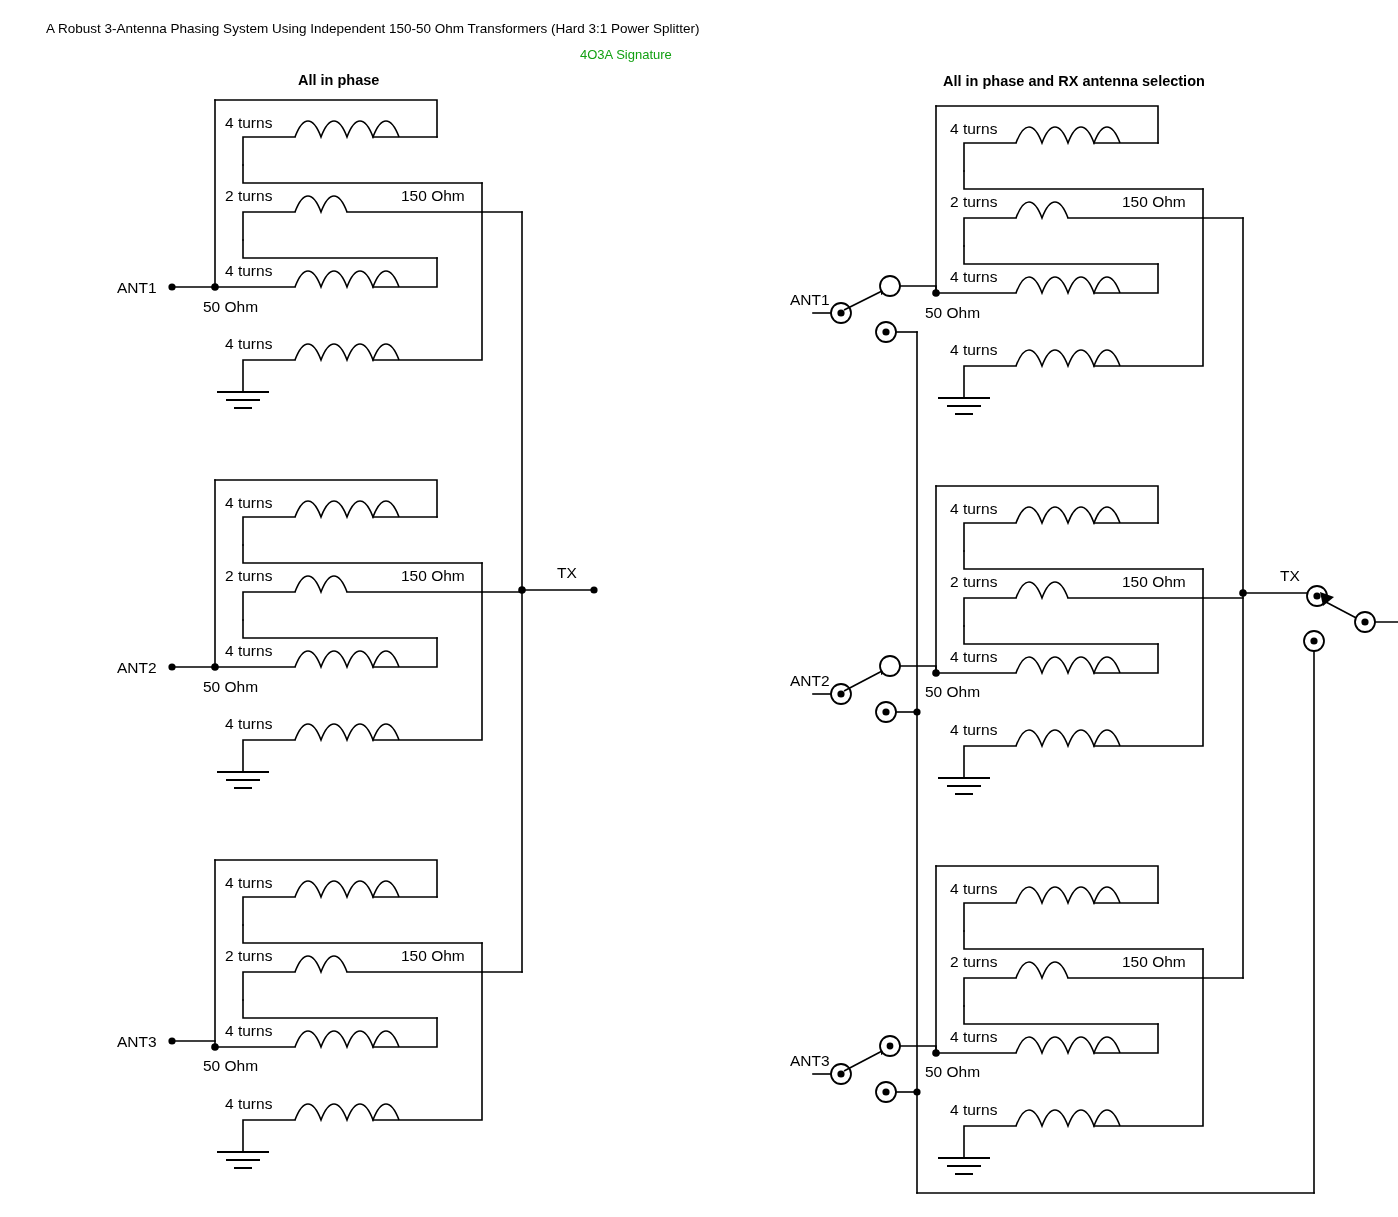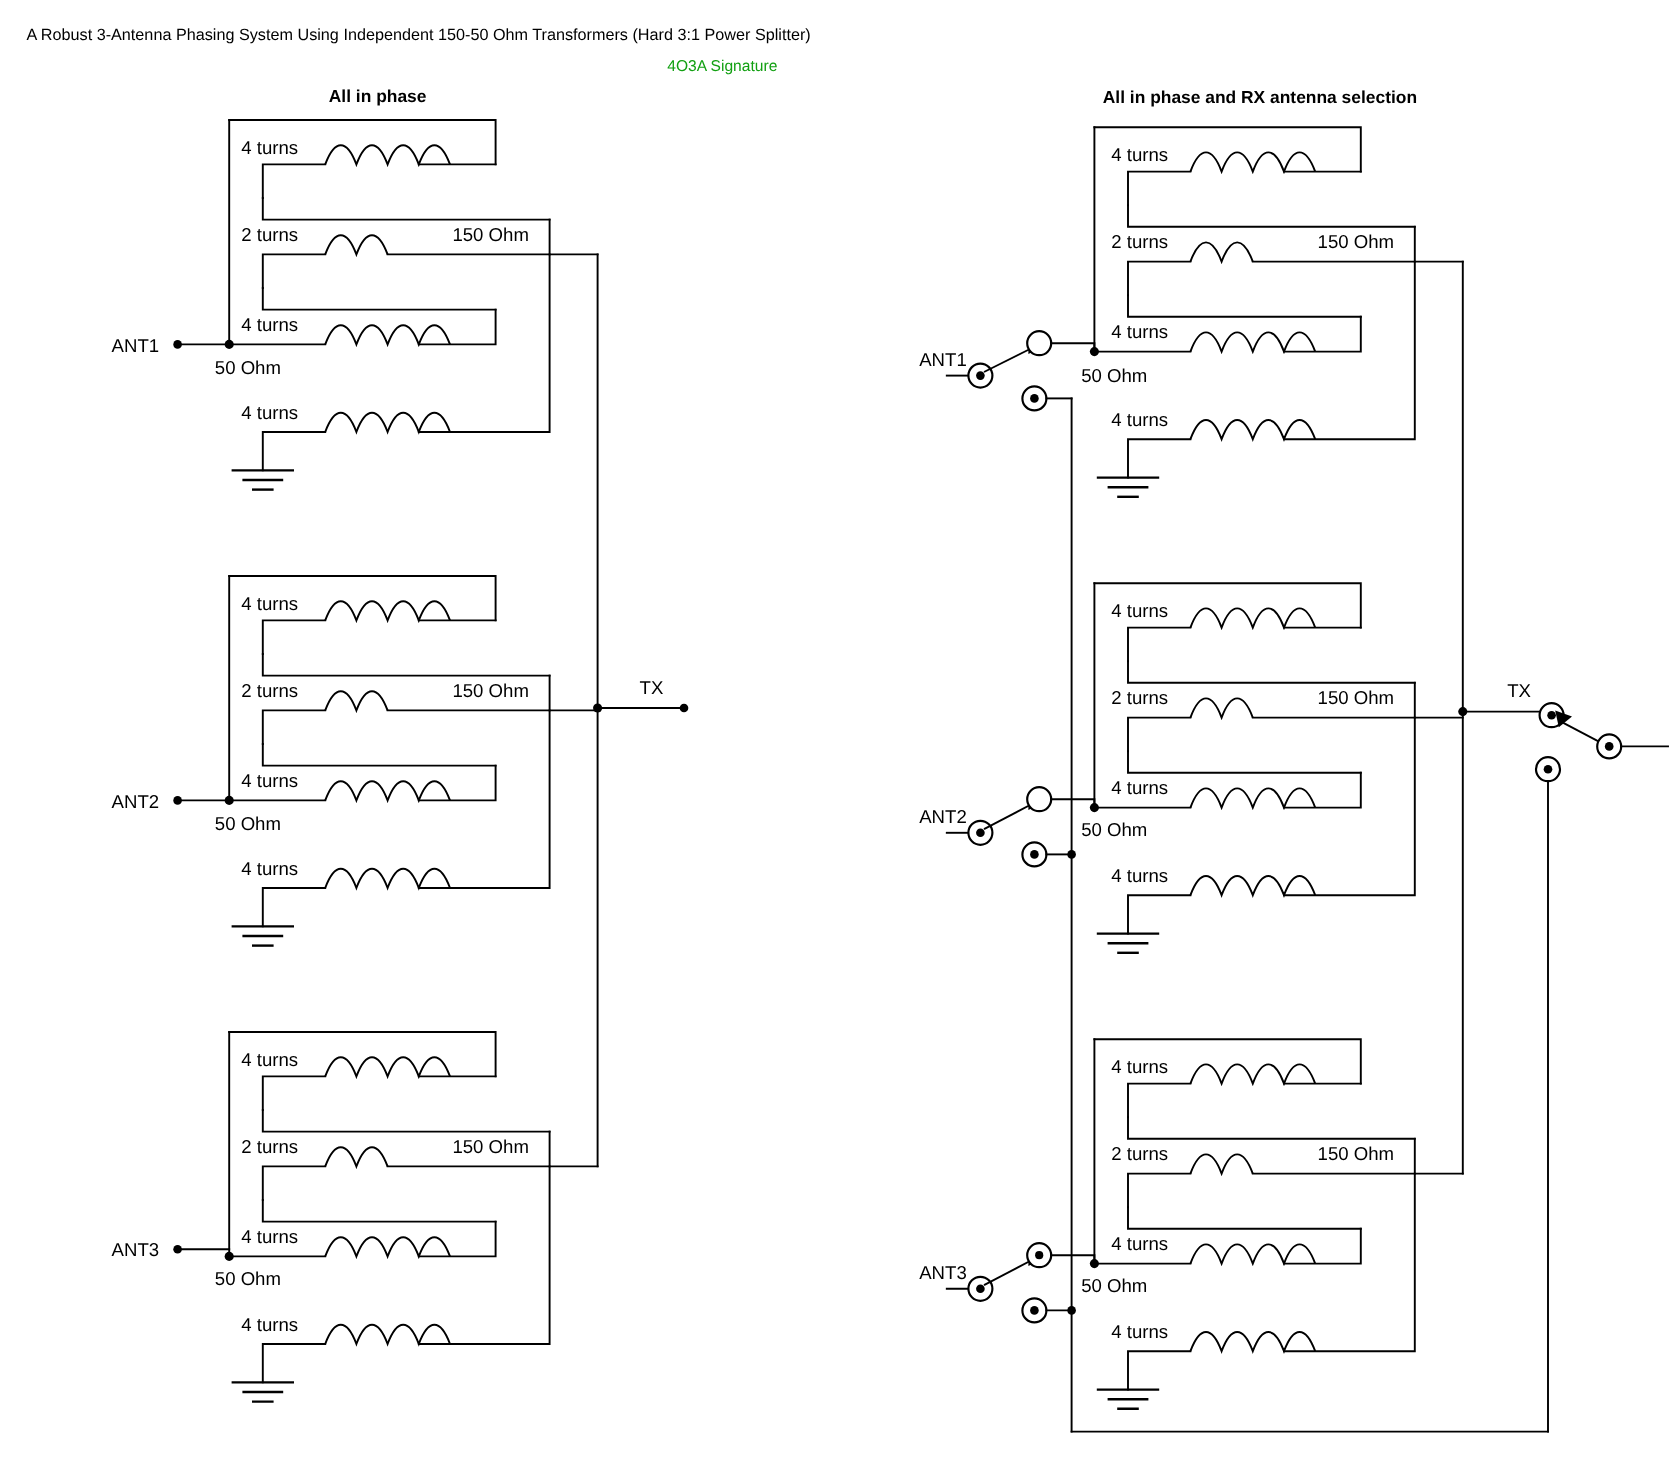--- a/index.html
+++ b/index.html
@@ -1,18 +1,18 @@
 <!DOCTYPE html>
 <html><head>
 <meta charset="utf-8">
 <style>
   html,body{margin:0;padding:0;background:#ffffff;}
   body{width:1398px;height:1217px;overflow:hidden;
        font-family:"Liberation Sans", sans-serif;}
-  #root{position:relative;width:1132px;height:1217px;}
+  #root{position:relative;width:1132px;height:1217px;margin-left:24px;}
   svg{position:absolute;top:0;left:0;width:1398px;height:1217px;}
   .wire{stroke:#000000;stroke-width:1.6;fill:none;stroke-linecap:square;}
   .coil{stroke:#000000;stroke-width:1.6;fill:none;}
   .gnd{stroke:#000000;stroke-width:2.0;fill:none;}
   .node{fill:#000000;}
   .swring{stroke:#000000;stroke-width:1.8;fill:#ffffff;}
   .swblade{stroke:#000000;stroke-width:1.6;fill:none;}
   text{font-family:"Liberation Sans", sans-serif;fill:#000000;}
   .t-title{font-size:13.5px;}
   .t-sig{font-size:13px;fill:#12a012;}

